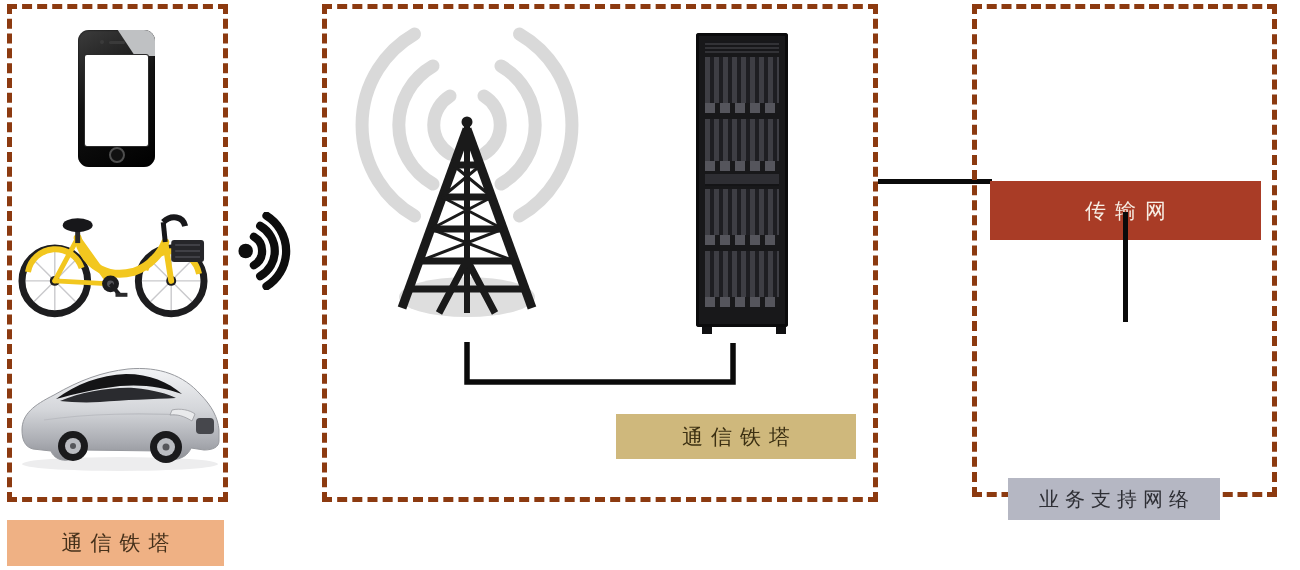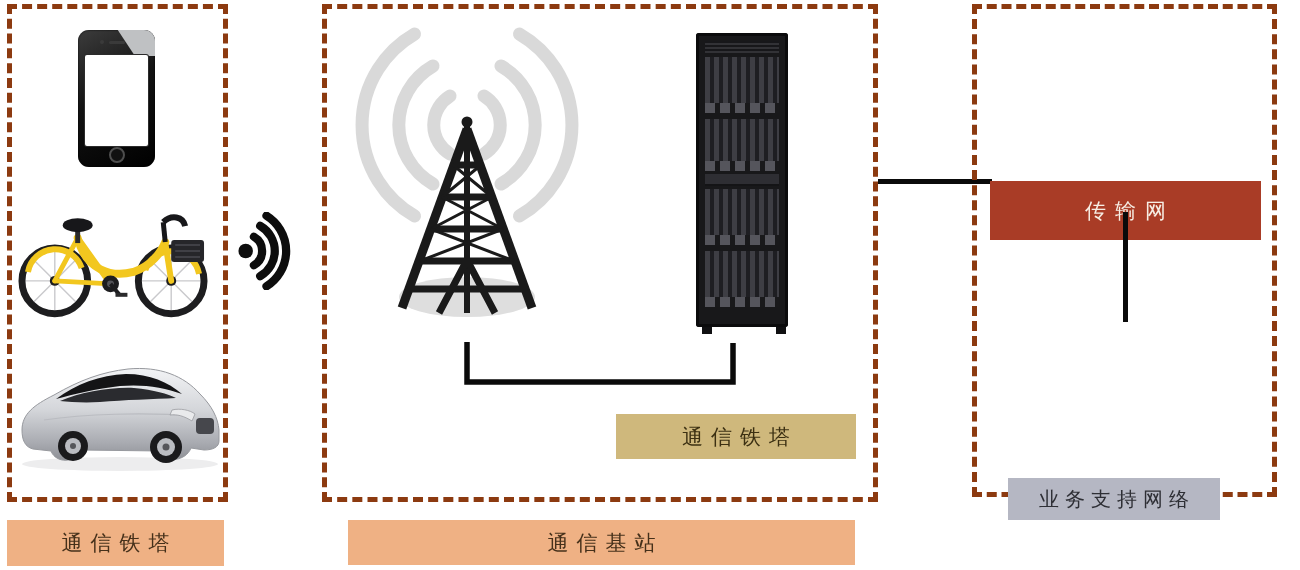--- a/index.html
+++ b/index.html
@@ -194,21 +194,20 @@
     <div class="mod m4"></div>
   </div>
   <div class="rack-foot" id="rack-foot-l"></div>
   <div class="rack-foot" id="rack-foot-r"></div>
 
   <svg class="abs" id="u-connector" viewBox="0 0 278 52">
     <polyline points="5,6 5,46 271,46 271,7" fill="none" stroke="#0a0a0a" stroke-width="5.5"></polyline>
   </svg>
 
   <div class="tag tan" id="tag-equipment">通信铁塔</div>
-  <div class="tag peach" id="tag-basestation">通信基站</div>
 
   <div class="line" id="link-mid-right"></div>
 
   <div class="dashed-box" id="box-network"></div>
 
   <div class="tag redbox" id="box-transmission">传输网</div>
   <div class="line" id="link-trans-core"></div>
   <div class="tag greybox" id="box-support">业务支持网络</div>
 
 </div>

